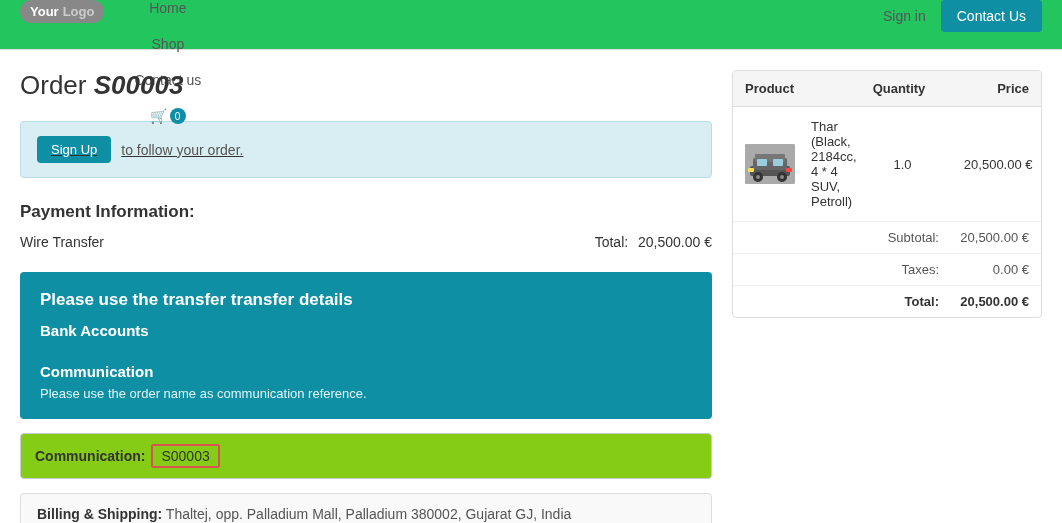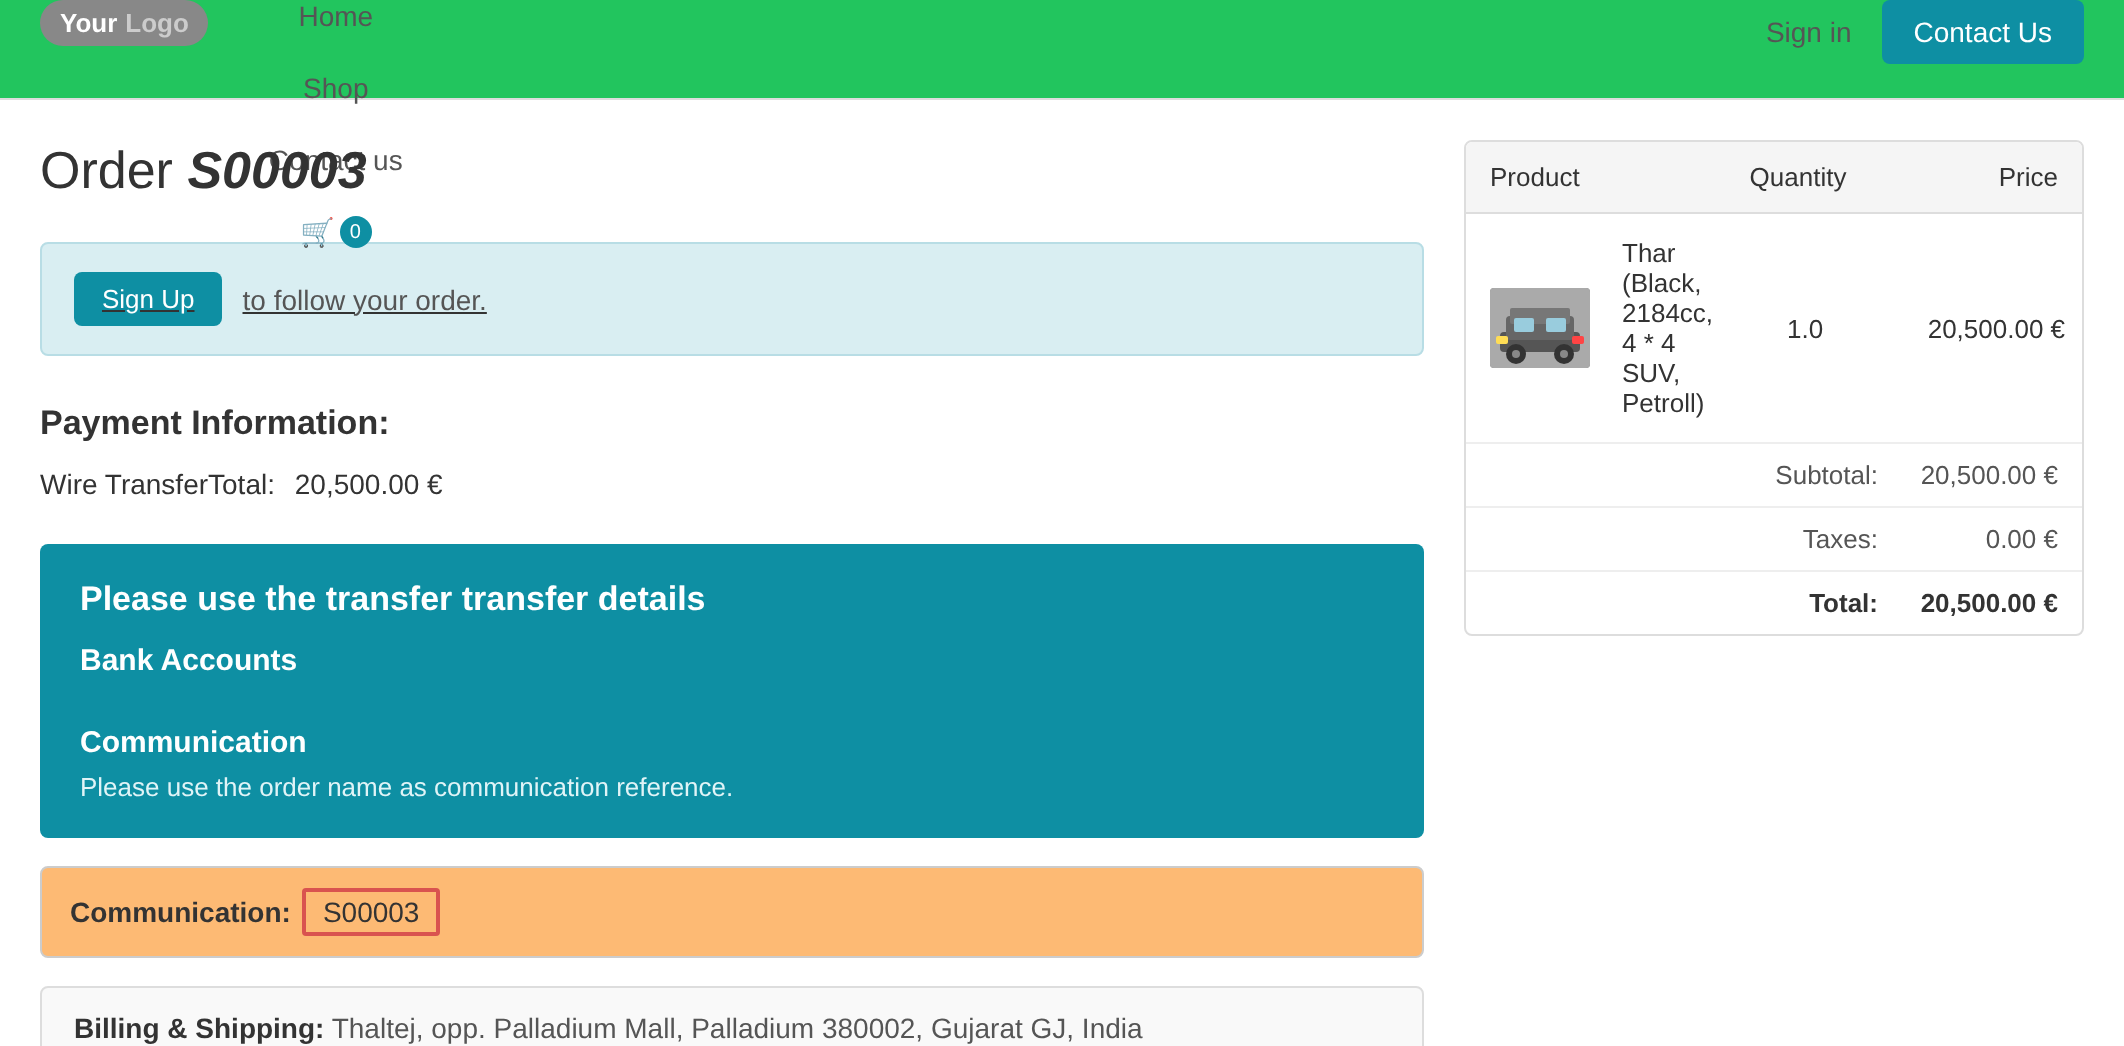--- a/index.html
+++ b/index.html
@@ -137,21 +137,21 @@
     }
 
     
     .section-title {
       font-size: 17px;
       font-weight: bold;
       margin-bottom: 12px;
     }
     .payment-row {
       display: flex;
-      justify-content: flex-start;
+      justify-content: space-between;
       align-items: center;
       margin-bottom: 14px;
       padding-bottom: 8px;
     }
     .payment-method { color: #333; }
     .payment-total { font-weight: normal; }
     .payment-total-label { margin-right: 6px; }
 
     
     .transfer-box {
@@ -176,21 +176,21 @@
       font-weight: bold;
       margin-bottom: 6px;
     }
     .transfer-box p {
       font-size: 13px;
       color: #e0f4f7;
     }
 
     
     .communication-field {
-      background: #fdba74;
+      background: #84cc16;
       border: 1px solid #ccc;
       border-radius: 4px;
       padding: 10px 14px;
       margin-bottom: 14px;
       display: flex;
       align-items: center;
       gap: 6px;
     }
     .comm-label {
       font-weight: bold;
@@ -224,21 +224,21 @@
       border-radius: 4px;
       overflow: hidden;
       width: 100%;
     }
     .order-table-header {
       display: grid;
       grid-template-columns: 1fr 80px 90px;
       background: #f5f5f5;
       border-bottom: 1px solid #ddd;
       padding: 10px 12px;
-      font-weight: normal;
+      font-weight: bold;
       font-size: 13px;
     }
     .order-table-header .col-qty { text-align: center; }
     .order-table-header .col-price { text-align: right; }
 
     .order-item-row {
       display: grid;
       grid-template-columns: 60px 1fr 80px 90px;
       align-items: center;
       padding: 12px;

